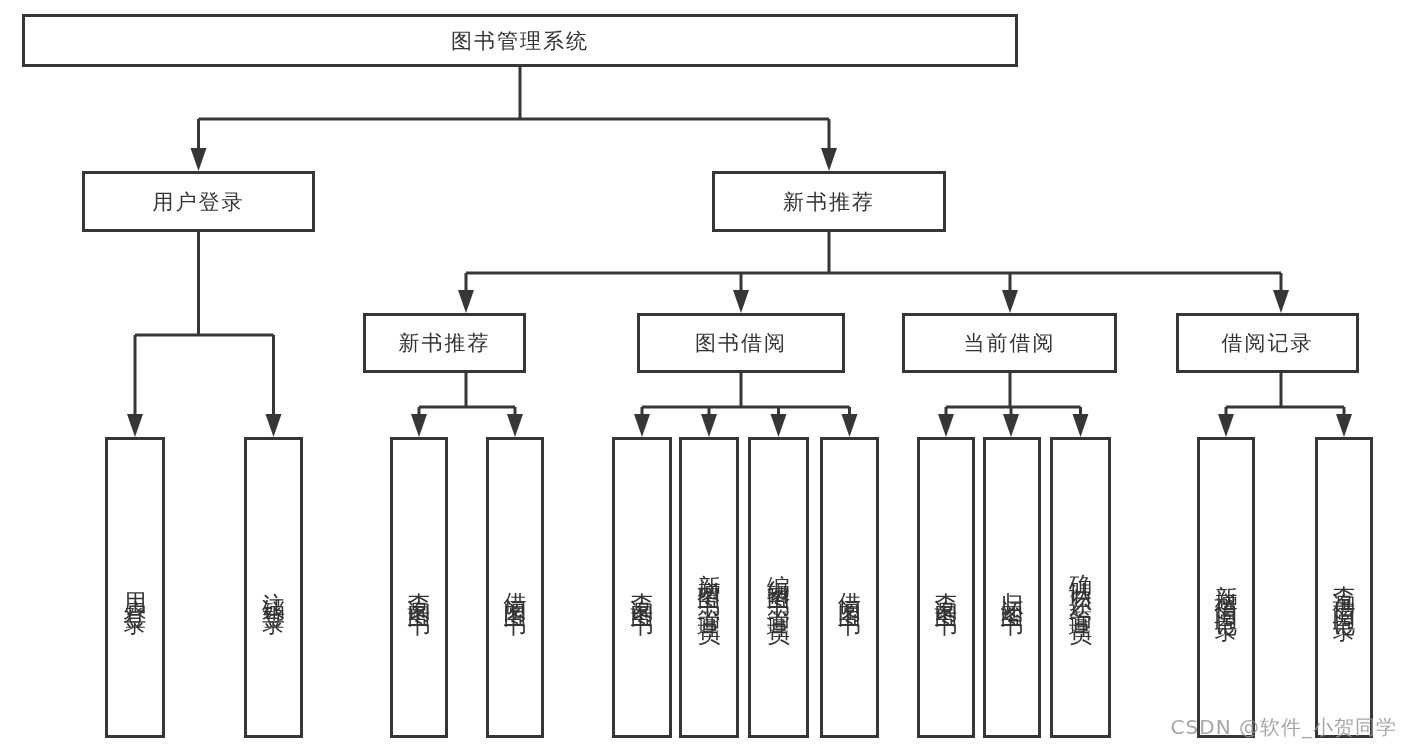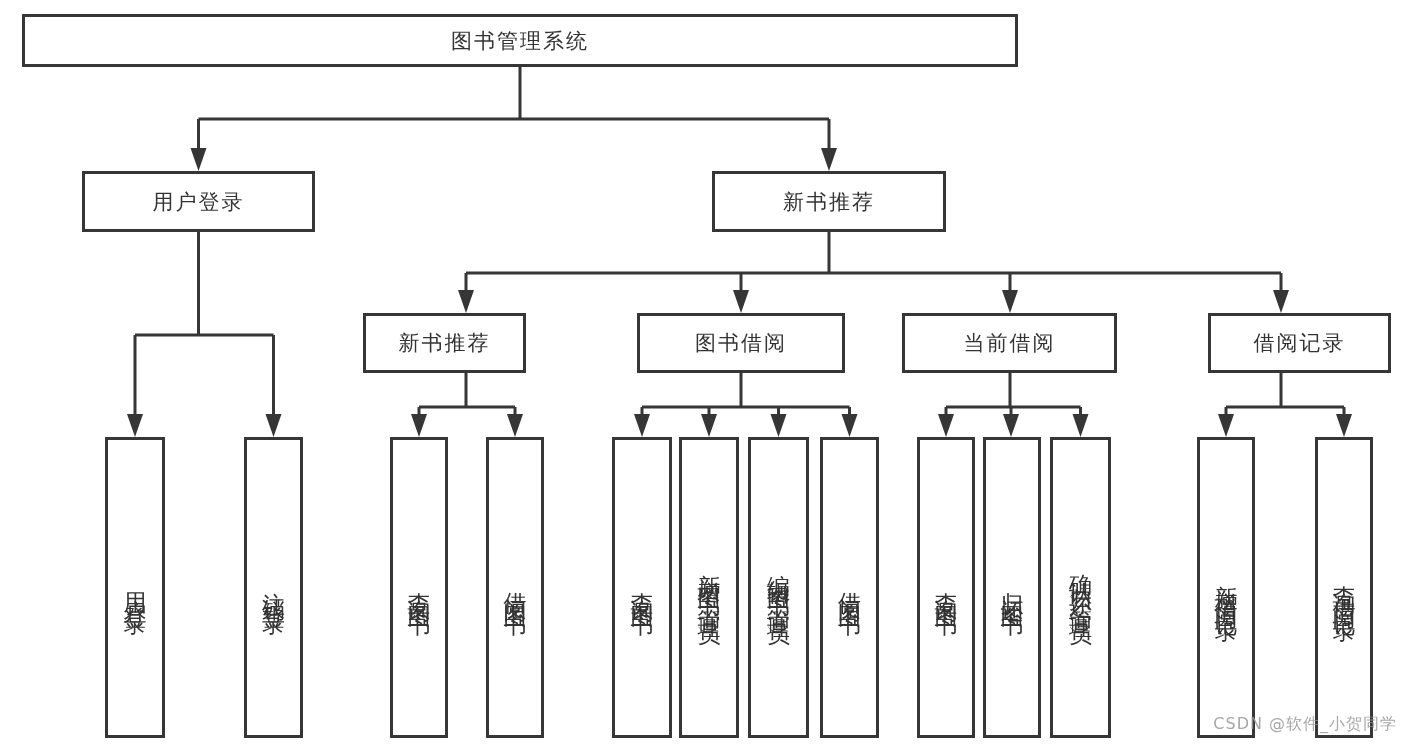--- a/index.html
+++ b/index.html
@@ -18,21 +18,21 @@
   .l3 { top:313px; height:60px; }
   .leaf {
     top:437px; height:301px;
     writing-mode:vertical-rl; text-orientation:mixed;
     font-size:23px; letter-spacing:7px; line-height:1;
   }
   .root { left:22px; top:14px; width:996px; height:53px; }
   svg.connectors { position:absolute; left:0; top:0; pointer-events:none; }
   .watermark {
     position:absolute; top:714px; right:8px;
-    font-size:16px; color:rgba(150,150,150,0.85); letter-spacing:1px;
+    font-size:20px; color:rgba(150,150,150,0.85); letter-spacing:1px;
     z-index:5;
   }
 </style>
 </head>
 <body>
 
 <div class="canvas">
 
   <svg class="connectors" width="1405" height="747" viewBox="0 0 1405 747">
     <g stroke="#363636" stroke-width="3" fill="none">
@@ -75,21 +75,21 @@
   </svg>
 
   <div class="box root h">图书管理系统</div>
 
   <div class="box l2 h" style="left:82px;width:233px">用户登录</div>
   <div class="box l2 h" style="left:712px;width:234px">新书推荐</div>
 
   <div class="box l3 h" style="left:363px;width:163px">新书推荐</div>
   <div class="box l3 h" style="left:902px;width:215px">当前借阅</div>
   <div class="box l3 h" style="left:637px;width:208px">图书借阅</div>
-  <div class="box l3 h" style="left:1208px;width:183px">借阅记录</div>
+  <div class="box l3 h" style="left:1176px;width:183px">借阅记录</div>
 
   <div class="box leaf" style="left:105px;width:60px">用户登录</div>
   <div class="box leaf" style="left:244px;width:59px">注销登录</div>
 
   <div class="box leaf" style="left:390px;width:58px">查询图书</div>
   <div class="box leaf" style="left:486px;width:58px">借阅图书</div>
 
   <div class="box leaf" style="left:612px;width:60px">查询图书</div>
   <div class="box leaf" style="left:679px;width:60px">新增图书（管理员）</div>
   <div class="box leaf" style="left:748px;width:61px">编辑图书（管理员）</div>

